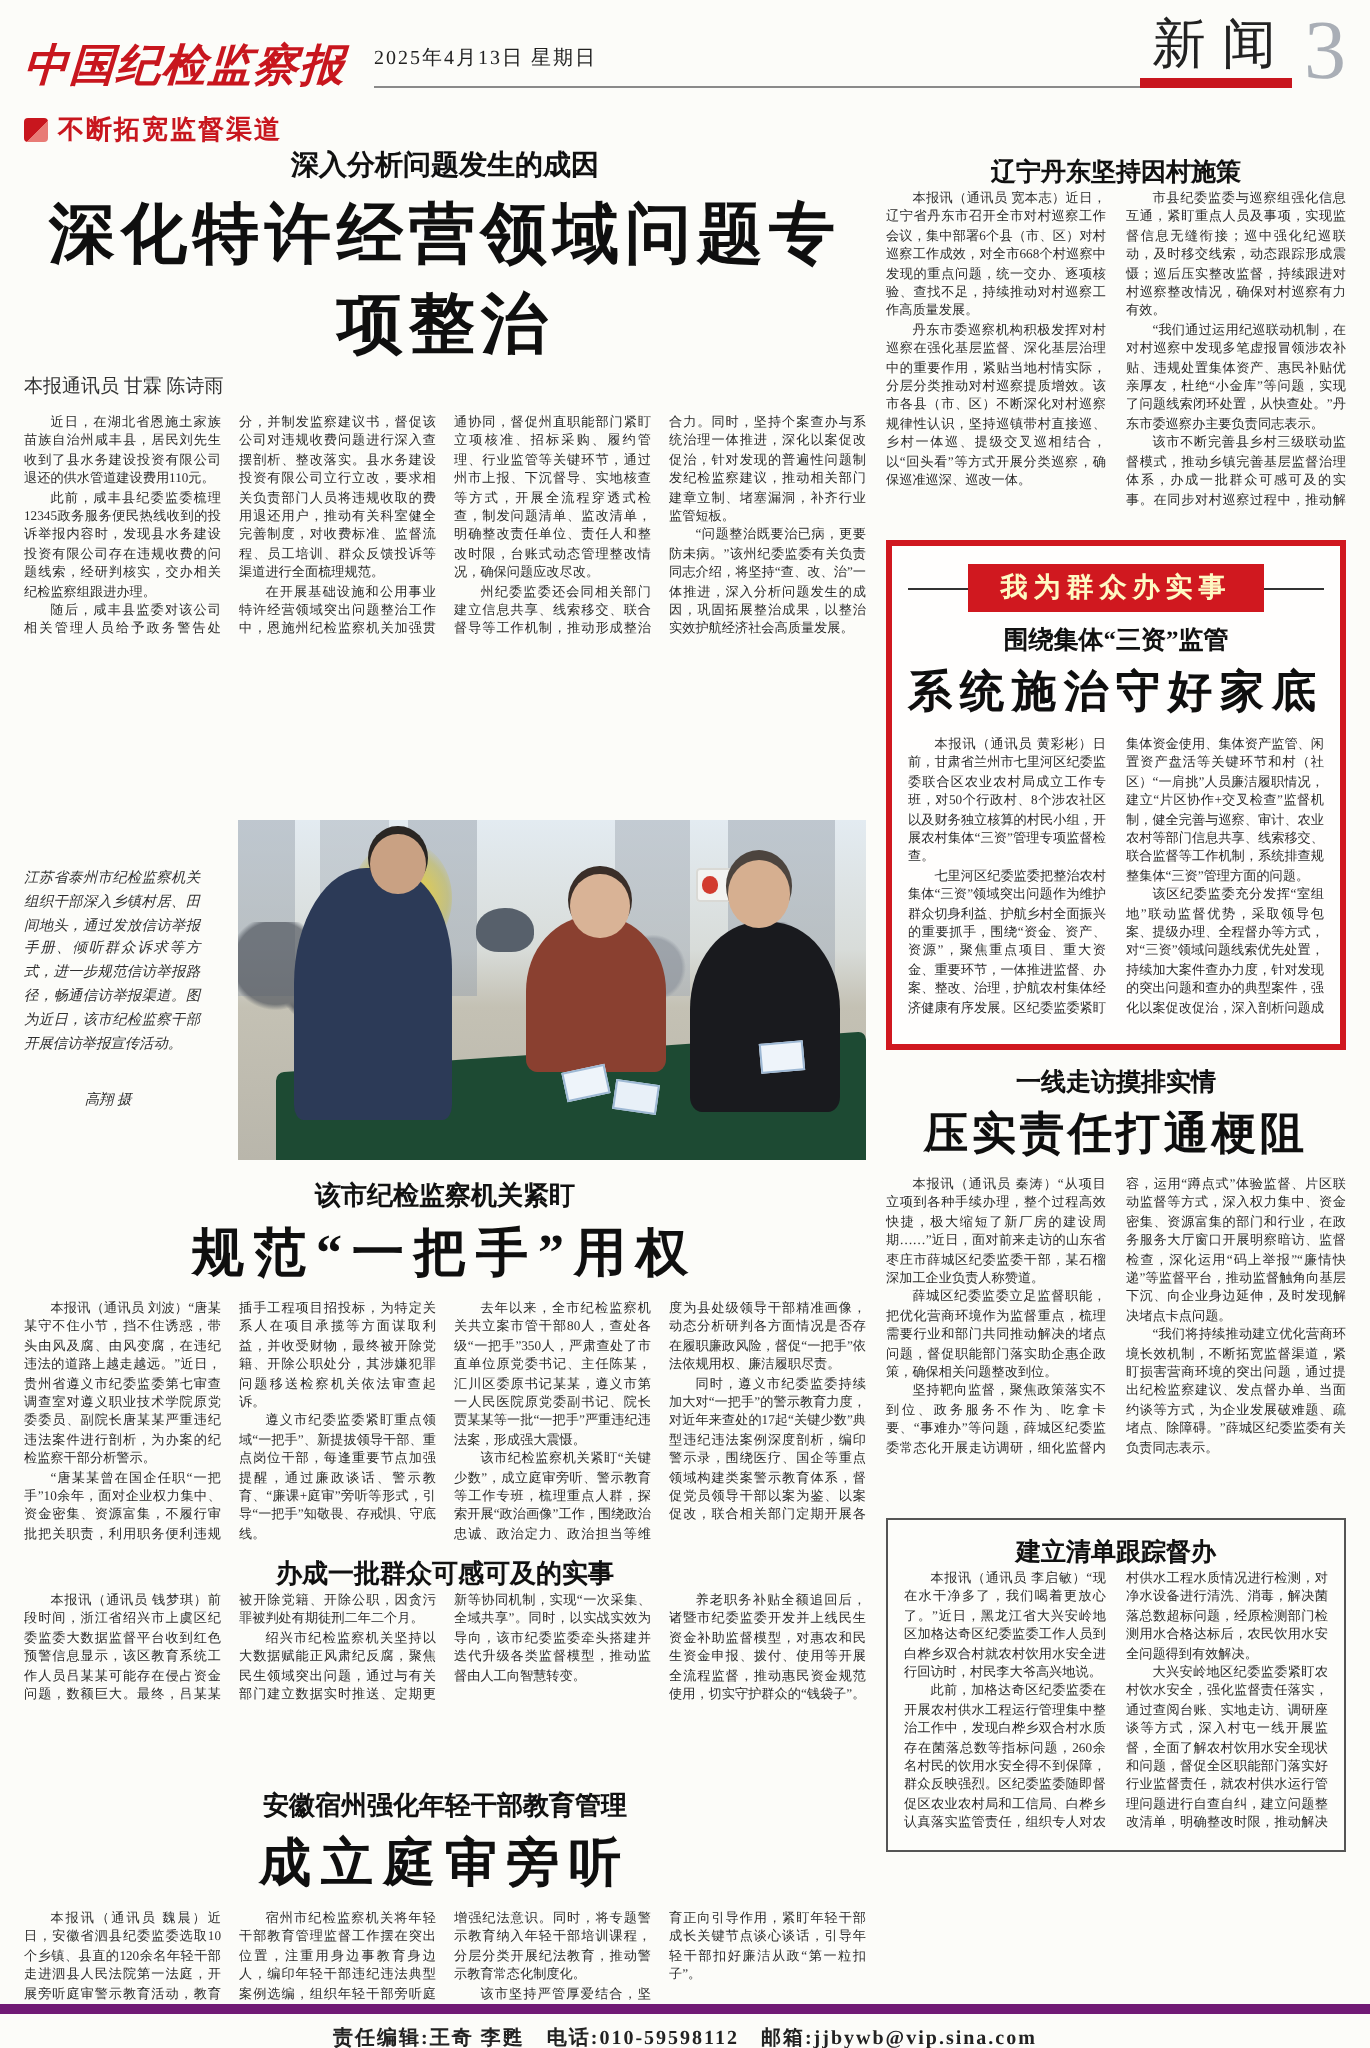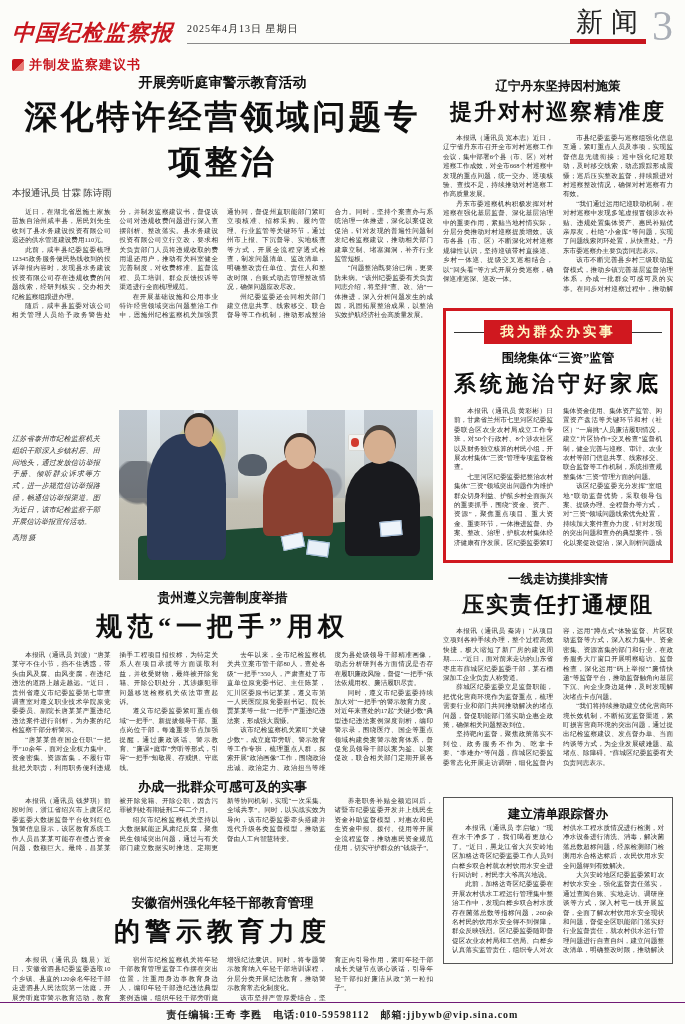--- a/index.html
+++ b/index.html
@@ -37,21 +37,21 @@
   .body p{margin:0;text-indent:2em;}
   
   .a-kicker{font-size:14px;margin-top:-2px;}
   .a-headline{font-size:33px;letter-spacing:3px;margin:3px 0 2px;}
   .a-byline{font-size:9.5px;margin-bottom:7px;}
   .a-body{columns:4;column-gap:9px;height:196px;font-size:6.6px;line-height:9.4px;}
   
   .photo-row{display:flex;gap:19px;margin:7px 0 9px;}
   .caption{width:88px;flex:none;font-size:7.2px;line-height:11.8px;
     font-style:italic;color:#2f2f2f;padding-top:24px;text-align:justify;}
-  .caption .cap-credit{text-align:left;margin-top:5px;padding-right:4px;}
+  .caption .cap-credit{text-align:center;margin-top:17px;padding-right:4px;}
   .photo{flex:1;height:170px;position:relative;overflow:hidden;
     background:linear-gradient(#e3ebf1 0%,#d8dcd9 38%,#c4c1b4 55%,#b9b6ab 100%);}
   .ph{position:absolute;}
   .ph-buildings{top:0;left:0;right:0;height:52%;opacity:.5;
     background:linear-gradient(90deg,#9aa3ad 0 9%,transparent 9% 13%,#aab2ba 13% 24%,transparent 24% 27%,#98a1ab 27% 38%,transparent 38% 60%,#a3abb4 60% 72%,transparent 72% 78%,#9aa3ad 78% 95%,transparent 95%);}
   .ph-tree{left:18%;top:6%;width:16%;height:34%;border-radius:50%;
     background:radial-gradient(circle,#d8c95e 0 35%,rgba(198,190,92,.6) 60%,transparent 75%);}
   .ph-sign{right:16%;top:14%;width:11%;height:10%;background:#f3f3f1;border-radius:2px;
     box-shadow:inset 0 0 0 1px #d9d9d5;}
   .ph-sign::after{content:"";position:absolute;left:8%;top:25%;width:24%;height:50%;
@@ -103,48 +103,48 @@
   .s-kicker{font-size:12.5px;margin-top:2px;}
   .s-headline{font-size:22px;letter-spacing:4px;margin:2px 0 7px;}
   .s-body{height:146px;}
   
   .boxed{border:1px solid #555;padding:8px 8px 6px;margin-top:9px;background:#fdfdfa;}
   .g-kicker{font-size:12.5px;font-family:Liberation Serif, serif;}
   .g-headline{font-size:22px;letter-spacing:2px;margin:2px 0 7px;}
   .g-body{height:134px;}
   
   .footer{position:absolute;left:0;right:0;bottom:0;height:22px;
-    border-top:1px solid #701a75;text-align:center;padding-top:5px;
+    border-top:5px solid #701a75;text-align:center;padding-top:5px;
     font-size:10px;font-weight:bold;letter-spacing:1px;background:#fcfcf9;}
 </style>
 </head>
 <body>
 
 <div class="page">
 
   <header class="mast">
     <div class="mast-logo">中国纪检监察报</div>
     <div class="mast-mid">
       <span class="mast-date">2025年4月13日  星期日</span>
     </div>
     <div class="mast-section">新闻</div>
     <div class="mast-pagenum">3</div>
   </header>
 
   <div class="tag-row">
     <span class="tag-icon"></span>
-    <span class="tag-text">并制发监察建议书</span>
+    <span class="tag-text">不断拓宽监督渠道</span>
   </div>
 
   <div class="main">
 
     <section class="col-left">
 
       <article>
-        <div class="kicker a-kicker">开展旁听庭审警示教育活动</div>
+        <div class="kicker a-kicker">深入分析问题发生的成因</div>
         <h1 class="headline a-headline">深化特许经营领域问题专项整治</h1>
         <div class="byline a-byline">本报通讯员 甘霖 陈诗雨</div>
         <div class="body a-body">
           <p>近日，在湖北省恩施土家族苗族自治州咸丰县，居民刘先生收到了县水务建设投资有限公司退还的供水管道建设费用110元。</p>
           <p>此前，咸丰县纪委监委梳理12345政务服务便民热线收到的投诉举报内容时，发现县水务建设投资有限公司存在违规收费的问题线索，经研判核实，交办相关纪检监察组跟进办理。</p>
           <p>随后，咸丰县监委对该公司相关管理人员给予政务警告处分，并制发监察建议书，督促该公司对违规收费问题进行深入查摆剖析、整改落实。县水务建设投资有限公司立行立改，要求相关负责部门人员将违规收取的费用退还用户，推动有关科室健全完善制度，对收费标准、监督流程、员工培训、群众反馈投诉等渠道进行全面梳理规范。</p>
           <p>在开展基础设施和公用事业特许经营领域突出问题整治工作中，恩施州纪检监察机关加强贯通协同，督促州直职能部门紧盯立项核准、招标采购、履约管理、行业监管等关键环节，通过州市上报、下沉督导、实地核查等方式，开展全流程穿透式检查，制发问题清单、监改清单，明确整改责任单位、责任人和整改时限，台账式动态管理整改情况，确保问题应改尽改。</p>
           <p>州纪委监委还会同相关部门建立信息共享、线索移交、联合督导等工作机制，推动形成整治合力。同时，坚持个案查办与系统治理一体推进，深化以案促改促治，针对发现的普遍性问题制发纪检监察建议，推动相关部门建章立制、堵塞漏洞，补齐行业监管短板。</p>
           <p>“问题整治既要治已病，更要防未病。”该州纪委监委有关负责同志介绍，将坚持“查、改、治”一体推进，深入分析问题发生的成因，巩固拓展整治成果，以整治实效护航经济社会高质量发展。</p>
         </div>
@@ -168,21 +168,21 @@
           <div class="ph ph-woman1-head"></div>
           <div class="ph ph-woman2"></div>
           <div class="ph ph-woman2-head"></div>
           <div class="ph ph-leaflet lf1"></div>
           <div class="ph ph-leaflet lf2"></div>
           <div class="ph ph-leaflet lf3"></div>
         </div>
       </div>
 
       <article>
-        <div class="kicker l-kicker">贵州遵义完善制度举措</div>
+        <div class="kicker l-kicker">该市纪检监察机关紧盯</div>
         <h2 class="headline l-headline">规范“一把手”用权</h2>
         <div class="body l-body c-body">
           <p>本报讯（通讯员 刘波）“唐某某守不住小节，挡不住诱惑，带头由风及腐、由风变腐，在违纪违法的道路上越走越远。”近日，贵州省遵义市纪委监委第七审查调查室对遵义职业技术学院原党委委员、副院长唐某某严重违纪违法案件进行剖析，为办案的纪检监察干部分析警示。</p>
           <p>“唐某某曾在国企任职“一把手”10余年，面对企业权力集中、资金密集、资源富集，不履行审批把关职责，利用职务便利违规插手工程项目招投标，为特定关系人在项目承揽等方面谋取利益，并收受财物，最终被开除党籍、开除公职处分，其涉嫌犯罪问题移送检察机关依法审查起诉。</p>
           <p>遵义市纪委监委紧盯重点领域“一把手”、新提拔领导干部、重点岗位干部，每逢重要节点加强提醒，通过廉政谈话、警示教育、“廉课+庭审”旁听等形式，引导“一把手”知敬畏、存戒惧、守底线。</p>
           <p>去年以来，全市纪检监察机关共立案市管干部80人，查处各级“一把手”350人，严肃查处了市直单位原党委书记、主任陈某，汇川区委原书记某某，遵义市第一人民医院原党委副书记、院长贾某某等一批“一把手”严重违纪违法案，形成强大震慑。</p>
           <p>该市纪检监察机关紧盯“关键少数”，成立庭审旁听、警示教育等工作专班，梳理重点人群，探索开展“政治画像”工作，围绕政治忠诚、政治定力、政治担当等维度为县处级领导干部精准画像，动态分析研判各方面情况是否存在履职廉政风险，督促“一把手”依法依规用权、廉洁履职尽责。</p>
           <p>同时，遵义市纪委监委持续加大对“一把手”的警示教育力度，对近年来查处的17起“关键少数”典型违纪违法案例深度剖析，编印警示录，围绕医疗、国企等重点领域构建类案警示教育体系，督促党员领导干部以案为鉴、以案促改，联合相关部门定期开展各级“一把手”及班子成员廉政风纪教育活动，共同筑牢拒腐防线。</p>
         </div>
       </article>
@@ -191,35 +191,34 @@
         <div class="kicker l-kicker">办成一批群众可感可及的实事</div>
         <div class="body l-body d-body">
           <p>本报讯（通讯员 钱梦琪）前段时间，浙江省绍兴市上虞区纪委监委大数据监督平台收到红色预警信息显示，该区教育系统工作人员吕某某可能存在侵占资金问题，数额巨大。最终，吕某某被开除党籍、开除公职，因贪污罪被判处有期徒刑二年二个月。</p>
           <p>绍兴市纪检监察机关坚持以大数据赋能正风肃纪反腐，聚焦民生领域突出问题，通过与有关部门建立数据实时推送、定期更新等协同机制，实现“一次采集、全域共享”。同时，以实战实效为导向，该市纪委监委牵头搭建并迭代升级各类监督模型，推动监督由人工向智慧转变。</p>
           <p>养老职务补贴全额追回后，诸暨市纪委监委开发并上线民生资金补助监督模型，对惠农和民生资金申报、拨付、使用等开展全流程监督，推动惠民资金规范使用，切实守护群众的“钱袋子”。</p>
         </div>
       </article>
 
       <article>
         <div class="kicker l-kicker">安徽宿州强化年轻干部教育管理</div>
-        <h2 class="headline l-headline">的警示教育力度</h2>
+        <h2 class="headline l-headline">成立庭审旁听</h2>
         <div class="body l-body e-body">
           <p>本报讯（通讯员 魏晨）近日，安徽省泗县纪委监委选取10个乡镇、县直的120余名年轻干部走进泗县人民法院第一法庭，开展旁听庭审警示教育活动，教育引导年轻干部知敬畏、存戒惧、守底线。</p>
           <p>宿州市纪检监察机关将年轻干部教育管理监督工作摆在突出位置，注重用身边事教育身边人，编印年轻干部违纪违法典型案例选编，组织年轻干部旁听庭审、走进廉政教育中心接受警示教育，让年轻干部在直观感受中增强纪法意识。同时，将专题警示教育纳入年轻干部培训课程，分层分类开展纪法教育，推动警示教育常态化制度化。</p>
           <p>该市坚持严管厚爱结合，坚持“一人一档”动态管理，及时掌握年轻干部思想动态，发挥警示教育正向引导作用，紧盯年轻干部成长关键节点谈心谈话，引导年轻干部扣好廉洁从政“第一粒扣子”。</p>
         </div>
       </article>
 
     </section>
 
     <aside class="col-right">
 
       <article>
         <div class="kicker r-kicker">辽宁丹东坚持因村施策</div>
-        <h2 class="headline r-headline">提升对村巡察精准度</h2>
         <div class="body r-body b-body">
           <p>本报讯（通讯员 宽本志）近日，辽宁省丹东市召开全市对村巡察工作会议，集中部署6个县（市、区）对村巡察工作成效，对全市668个村巡察中发现的重点问题，统一交办、逐项核验、查找不足，持续推动对村巡察工作高质量发展。</p>
           <p>丹东市委巡察机构积极发挥对村巡察在强化基层监督、深化基层治理中的重要作用，紧贴当地村情实际，分层分类推动对村巡察提质增效。该市各县（市、区）不断深化对村巡察规律性认识，坚持巡镇带村直接巡、乡村一体巡、提级交叉巡相结合，以“回头看”等方式开展分类巡察，确保巡准巡深、巡改一体。</p>
           <p>市县纪委监委与巡察组强化信息互通，紧盯重点人员及事项，实现监督信息无缝衔接；巡中强化纪巡联动，及时移交线索，动态跟踪形成震慑；巡后压实整改监督，持续跟进对村巡察整改情况，确保对村巡察有力有效。</p>
           <p>“我们通过运用纪巡联动机制，在对村巡察中发现多笔虚报冒领涉农补贴、违规处置集体资产、惠民补贴优亲厚友，杜绝“小金库”等问题，实现了问题线索闭环处置，从快查处。”丹东市委巡察办主要负责同志表示。</p>
           <p>该市不断完善县乡村三级联动监督模式，推动乡镇完善基层监督治理体系，办成一批群众可感可及的实事。在同步对村巡察过程中，推动解决行路难、饮水难、通车难、办证难、垃圾清运难等急难愁盼问题270个，持续提升群众获得感、幸福感、安全感。</p>
         </div>
       </article>
 
       <div class="special">

